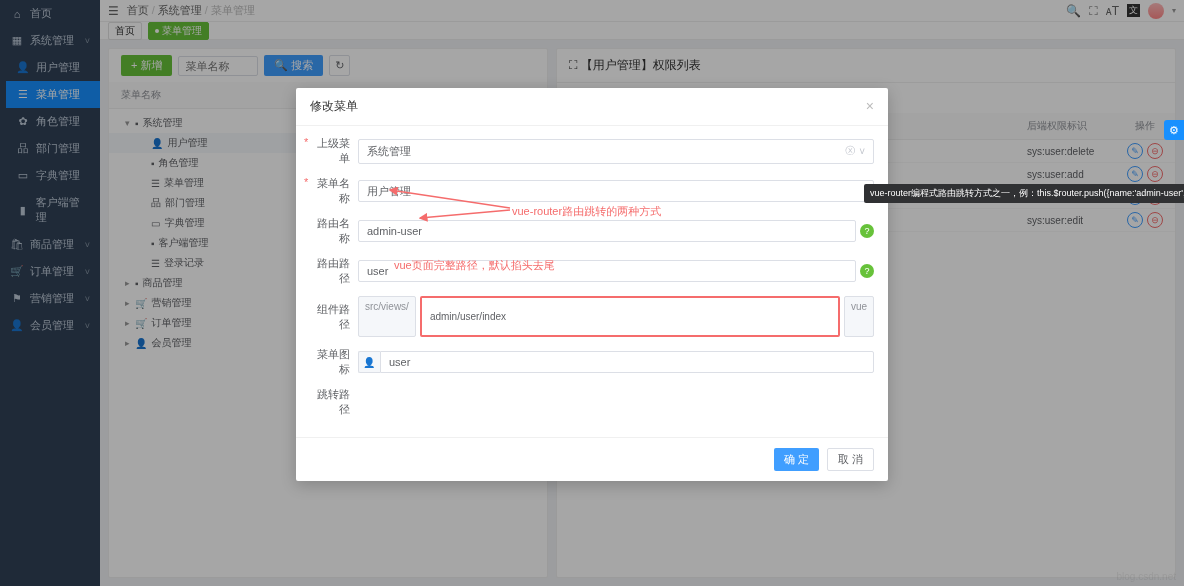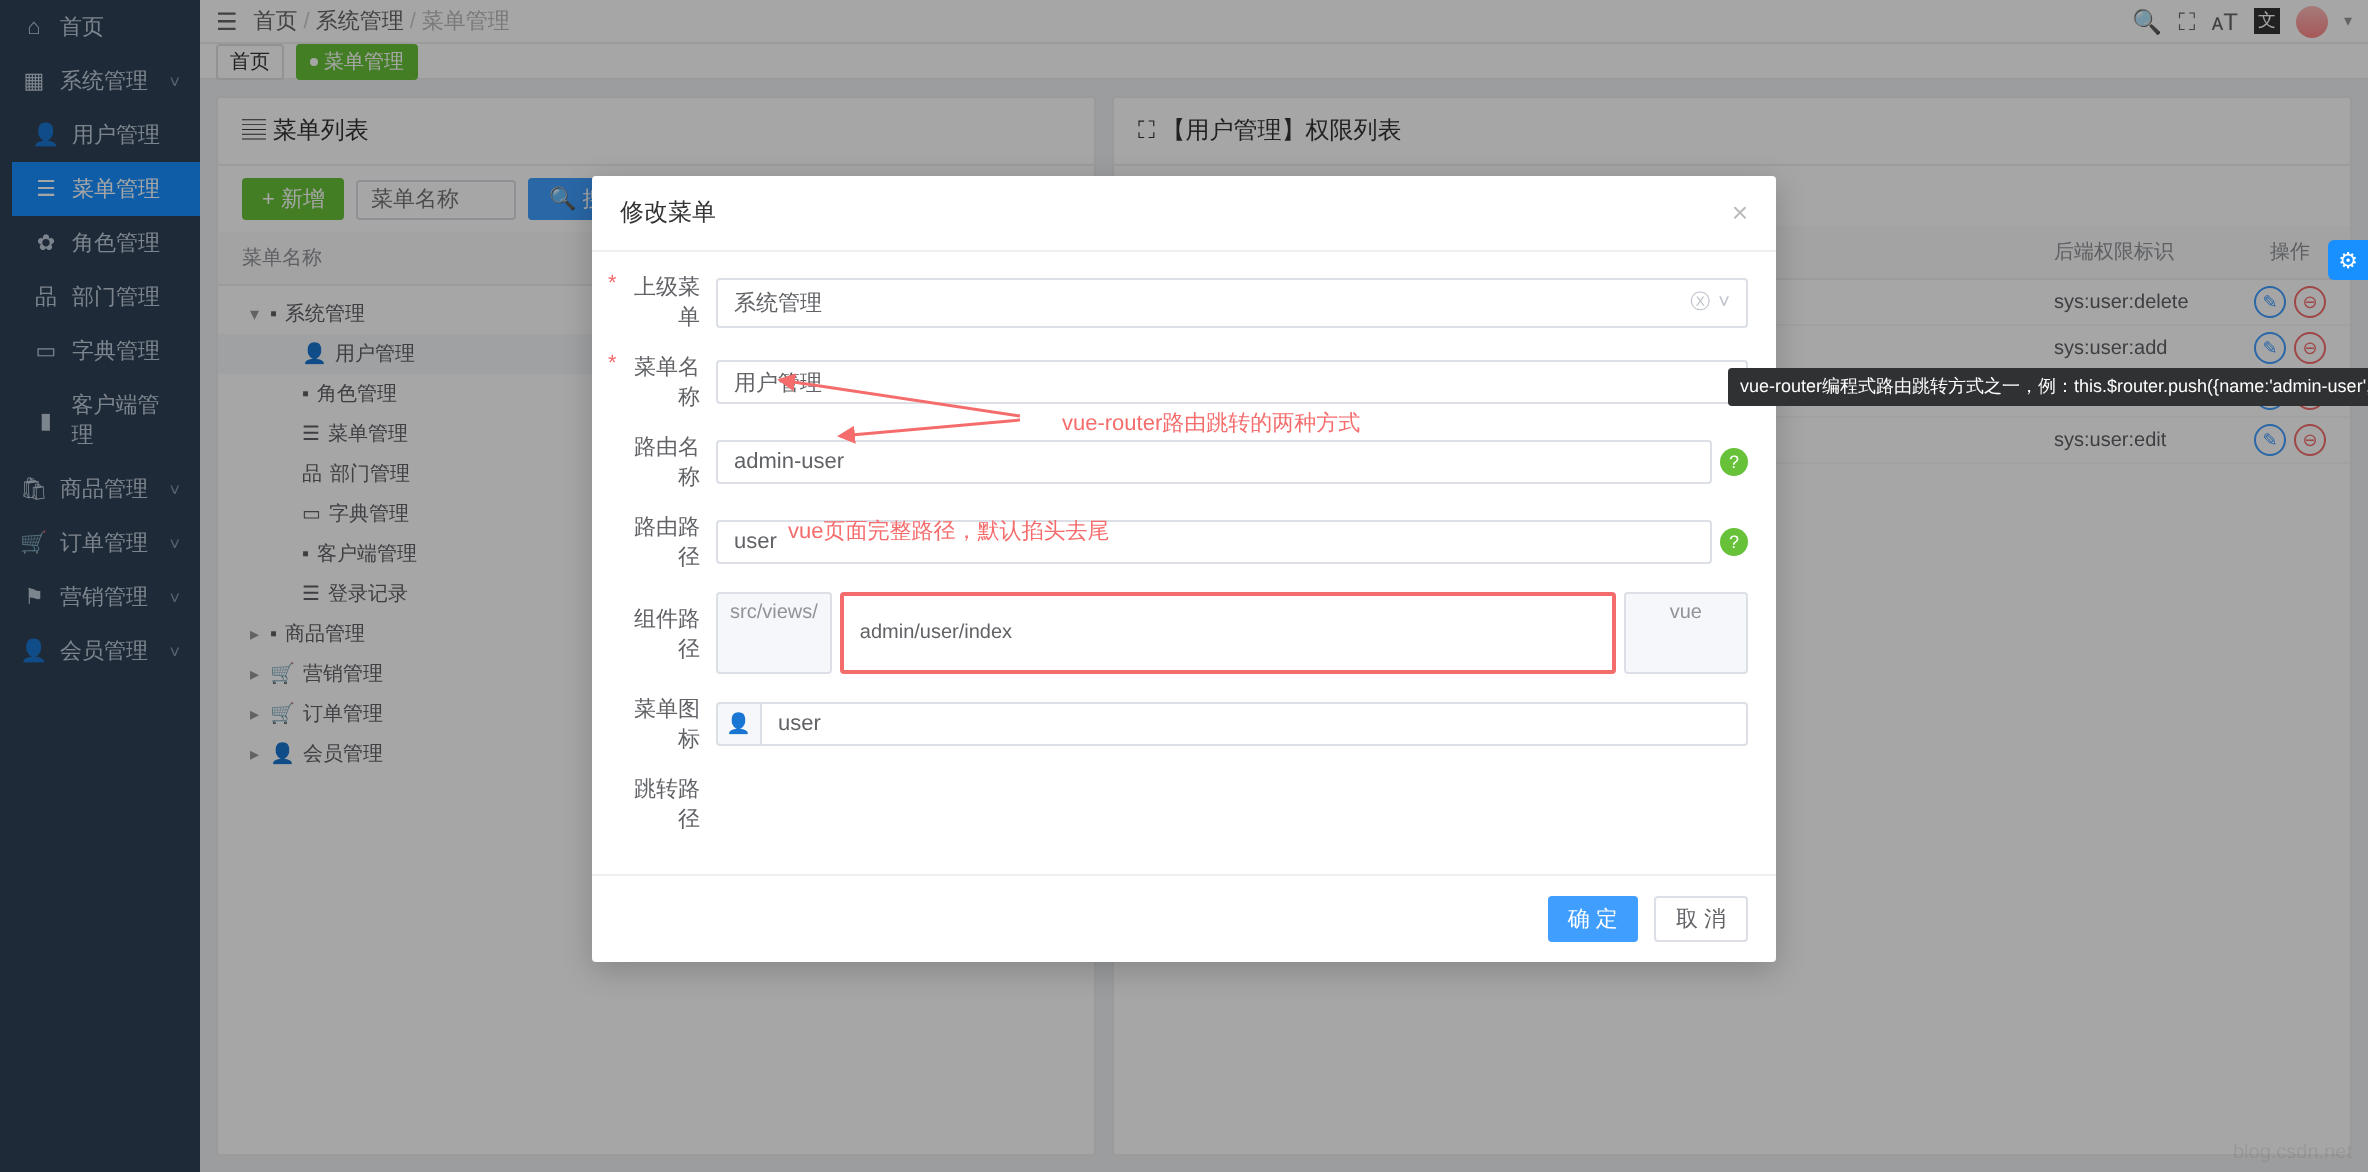--- a/index.html
+++ b/index.html
@@ -52,21 +52,21 @@
 .form-row { display: flex; align-items: center; margin-bottom: 10px; font-size: 11px; }
 .form-label { width: 40px; text-align: right; margin-right: 8px; color: #606266; position: relative; }
 .form-label.req::before { content: "*"; color: #f56c6c; position: absolute; left: -6px; }
 .form-input { flex: 1; padding: 4px 8px; border: 1px solid #dcdfe6; border-radius: 2px; font-size: 11px; color: #606266; }
 .form-select { flex: 1; padding: 4px 8px; border: 1px solid #dcdfe6; border-radius: 2px; font-size: 11px; color: #606266; display: flex; align-items: center; }
 .form-select .sx { margin-left: auto; color: #c0c4cc; font-size: 10px; }
 .info-ic { width: 14px; height: 14px; border-radius: 50%; background: #67c23a; color: #fff; font-size: 9px; display: flex; align-items: center; justify-content: center; margin-left: 4px; }
 .path-group { flex: 1; display: flex; gap: 4px; }
 .path-prefix { padding: 4px 6px; border: 1px solid #dcdfe6; border-radius: 2px; font-size: 10px; color: #909399; background: #f5f7fa; }
 .path-main { flex: 1; padding: 13px 8px; border: 2px solid #f56c6c; border-radius: 2px; font-size: 10px; color: #606266; }
-.path-suffix { padding: 4px 22px; border: 1px solid #dcdfe6; border-radius: 2px; font-size: 10px; color: #909399; background: #f5f7fa; }
+.path-suffix { padding: 4px 6px; border: 1px solid #dcdfe6; border-radius: 2px; font-size: 10px; color: #909399; background: #f5f7fa; }
 .icon-group { flex: 1; display: flex; }
 .icon-prefix { width: 22px; border: 1px solid #dcdfe6; border-right: none; border-radius: 2px 0 0 2px; display: flex; align-items: center; justify-content: center; font-size: 10px; color: #999; background: #f5f7fa; }
 .radio-group { display: flex; gap: 14px; }
 .radio { display: flex; align-items: center; gap: 4px; cursor: pointer; }
 .radio-dot { width: 10px; height: 10px; border-radius: 50%; border: 1px solid #dcdfe6; }
 .radio.active .radio-dot { border: 3px solid #409eff; }
 .radio.active { color: #409eff; }
 .spinner { width: 36px; padding: 4px; border: 1px solid #dcdfe6; border-radius: 2px; text-align: center; font-size: 11px; }
 .spinner-btns { display: flex; flex-direction: column; margin-left: -1px; }
 .spinner-btn { width: 12px; height: 10px; border: 1px solid #dcdfe6; font-size: 7px; display: flex; align-items: center; justify-content: center; color: #999; cursor: pointer; }
@@ -155,21 +155,20 @@
   </div>
 </div>
 
 <div class="tabbar">
   <div class="tab">首页</div>
   <div class="tab active"><span class="dot"></span><span>菜单管理</span></div>
 </div>
 
 <div class="content">
   <div class="panel panel-left">
-    <div class="panel-header">▤ <span>菜单列表</span></div>
     <div class="panel-toolbar">
       <button class="btn btn-primary">+ <span>新增</span></button>
       <input class="input-sm" style="width: 80px;" placeholder="菜单名称">
       <button class="btn btn-search">🔍 <span>搜索</span></button>
       <button class="btn" style="background:#fff;border:1px solid #dcdfe6;color:#606266;padding:3px 5px;">↻</button>
     </div>
     <div class="table-header">
         <span>菜单名称</span>
       </div>
     <div class="tree" id="tree">
@@ -340,21 +339,21 @@
     <defs>
       <marker id="ah1" markerWidth="6" markerHeight="6" refX="5" refY="3" orient="auto">
         <path d="M0,0 L6,3 L0,6 Z" fill="#f56c6c"></path>
       </marker>
     </defs>
     <line x1="130" y1="28" x2="10" y2="10" stroke="#f56c6c" stroke-width="1.5" marker-end="url(#ah1)"></line>
   </svg>
 <svg class="arrow" style="left:410px;top:200px;width:110px;height:30px;">
     <line x1="100" y1="10" x2="10" y2="18" stroke="#f56c6c" stroke-width="1.5" marker-end="url(#ah1)"></line>
   </svg>
-<div class="annotation" style="left:531px;top:204px;">vue-router路由跳转的两种方式</div>
+<div class="annotation" style="left:512px;top:204px;">vue-router路由跳转的两种方式</div>
 <div class="annotation" style="left:394px;top:258px;">vue页面完整路径，默认掐头去尾</div>
 
 <div class="tooltip" style="left:864px;top:184px;">vue-router编程式路由跳转方式之一，例：this.$router.push({name:'admin-user',params:{id:1}});</div>
 
 <div class="float-btn">
     <span>⚙</span>
   </div>
 
 <div class="watermark">blog.csdn.net</div>
 

